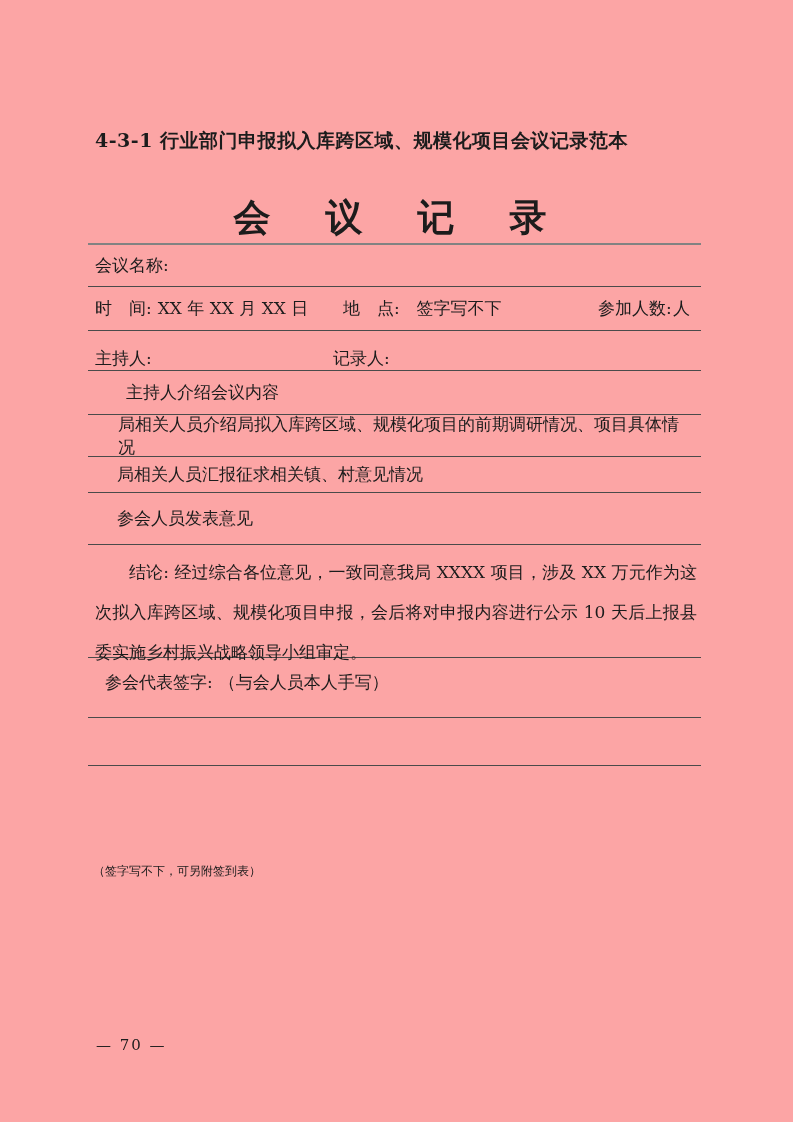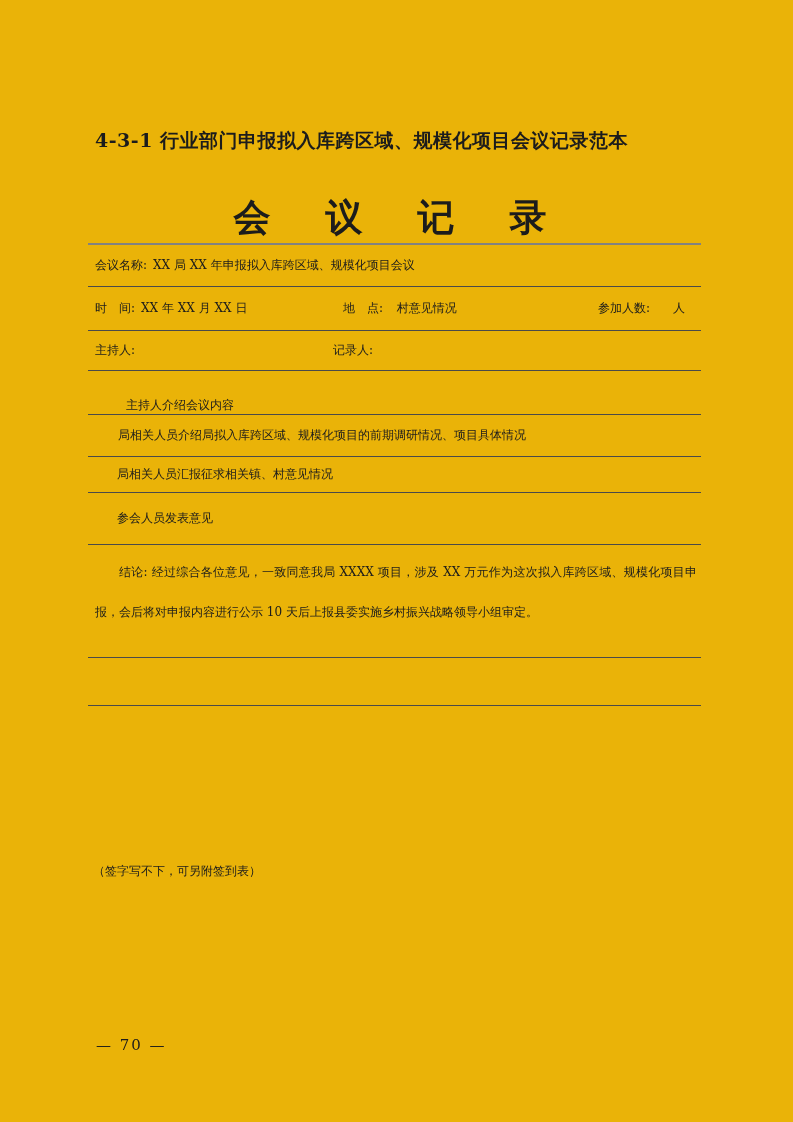--- a/index.html
+++ b/index.html
@@ -11,21 +11,21 @@
     width: 793px;
     height: 1122px;
     position: relative;
     font-family: "DejaVu Serif", "Liberation Serif", serif;
     color: #1c1c1c;
     overflow: hidden;
   }
   .sheet {
     position: absolute;
     inset: 0;
-    background: #eab308;
+    background: #fca5a5;
   }
   .doc-title {
     position: absolute;
     left: 95px;
     top: 128px;
     font-size: 19px;
     font-weight: bold;
     letter-spacing: 0.5px;
     white-space: nowrap;
   }
@@ -39,38 +39,38 @@
     font-weight: bold;
     letter-spacing: 9px;
     white-space: nowrap;
   }
   .form {
     position: absolute;
     left: 88px;
     top: 243px;
     width: 613px;
     border-top: 2px solid #828282;
-    font-size: 12px;
+    font-size: 17px;
   }
   .row {
     position: relative;
     display: flex;
     align-items: center;
     border-bottom: 1px solid #4a4a4a;
     box-sizing: border-box;
     padding-left: 7px;
     padding-right: 6px;
   }
   .row .lbl { white-space: nowrap; }
   .r-name    { height: 42px; }
   .r-time    { height: 44px; }
-  .r-host    { height: 40px; }
+  .r-host    { height: 40px; align-items: flex-end; }
   .r-part    { height: 45px; }
   .r-content { height: 42px; }
-  .r-item1   { height: 44px; padding-left: 38px; align-items: flex-end; }
+  .r-item1   { height: 44px; padding-left: 38px; }
   .r-item2   { height: 42px; padding-left: 30px; }
   .r-item3   { height: 36px; padding-left: 29px; text-align: center; }
   .r-item4   { height: 52px; padding-left: 29px; }
   .r-concl   {
     height: 113px;
     display: block;
     padding: 7px 4px 0 7px;
   }
   .r-concl p {
     margin: 0;
@@ -109,31 +109,30 @@
 
   <div class="doc-title">4-3-1 行业部门申报拟入库跨区域、规模化项目会议记录范本</div>
 
   <div class="main-heading">会　议　记　录</div>
 
   <div class="form">
 
     <div class="row r-name">
       <span class="lbl">会议名称:</span>
       <span class="sign-gap"></span>
-      <span>XX 局 XX 年申报拟入库跨区域、规模化项目会议</span>
     </div>
 
     <div class="row r-time">
       <span class="lbl">时　间:</span>
       <span class="sign-gap"></span>
       <span>XX 年 XX 月 XX 日</span>
       <span class="abs pos-place">
         <span>地　点:</span>
         <span class="sign-gap"></span>
-        <span>村意见情况</span>
+        <span>签字写不下</span>
       </span>
       <span class="abs pos-count">参加人数:</span>
       <span class="abs pos-unit">人</span>
     </div>
 
     <div class="row r-host">
       <span class="lbl">主持人:</span>
       <span class="abs pos-recorder">记录人:</span>
     </div>
 
@@ -152,20 +151,25 @@
     </div>
 
     <div class="row r-item4">
       <span>参会人员发表意见</span>
     </div>
 
     <div class="row r-concl">
       <p>结论: 经过综合各位意见，一致同意我局 XXXX 项目，涉及 XX 万元作为这次拟入库跨区域、规模化项目申报，会后将对申报内容进行公示 10 天后上报县委实施乡村振兴战略领导小组审定。</p>
     </div>
 
+    <div class="row r-sign">
+      <span class="lbl">参会代表签字:</span>
+      <span class="sign-gap"></span>
+      <span>（与会人员本人手写）</span>
+    </div>
 
     <div class="row r-blank"></div>
 
   </div>
 
   <div class="attach-note">（签字写不下，可另附签到表）</div>
 
   <div class="page-footer">— 70 —</div>
 
 </div>

